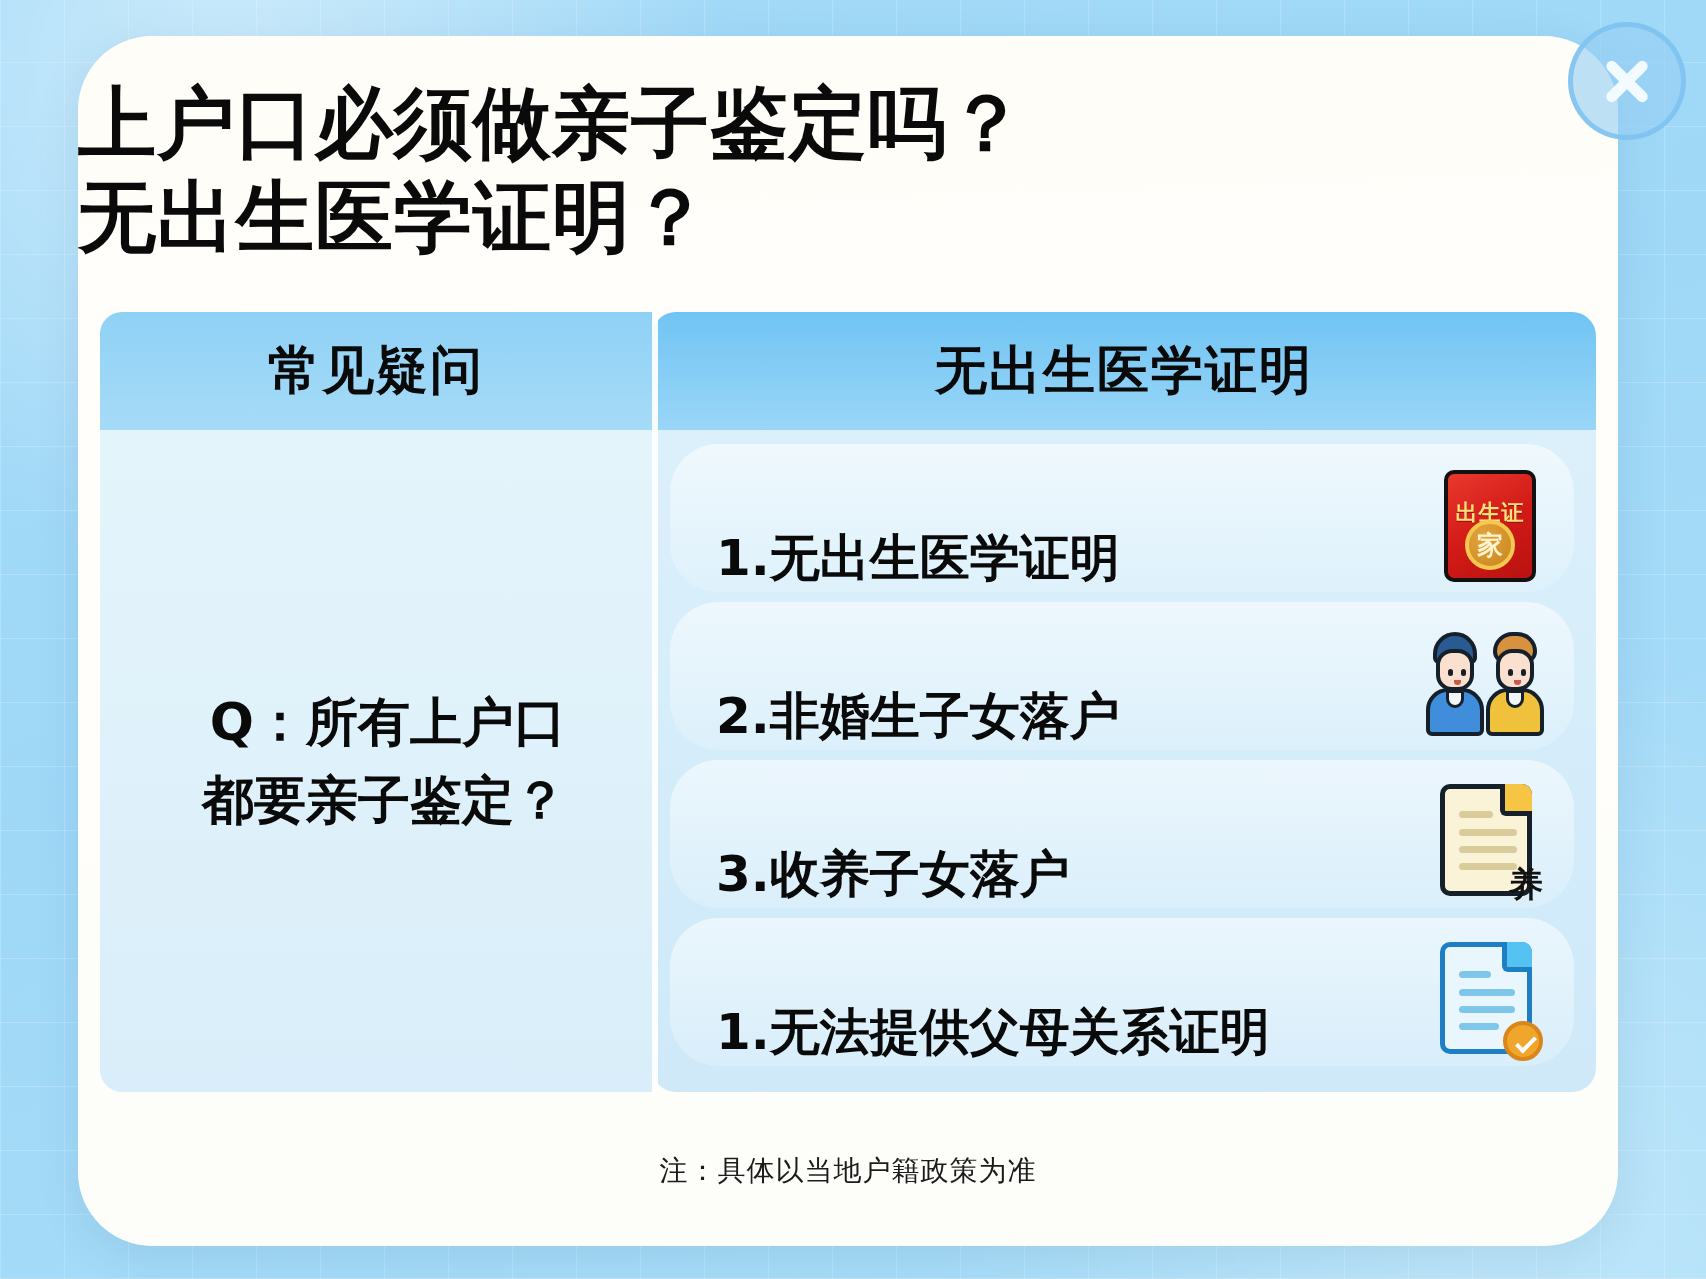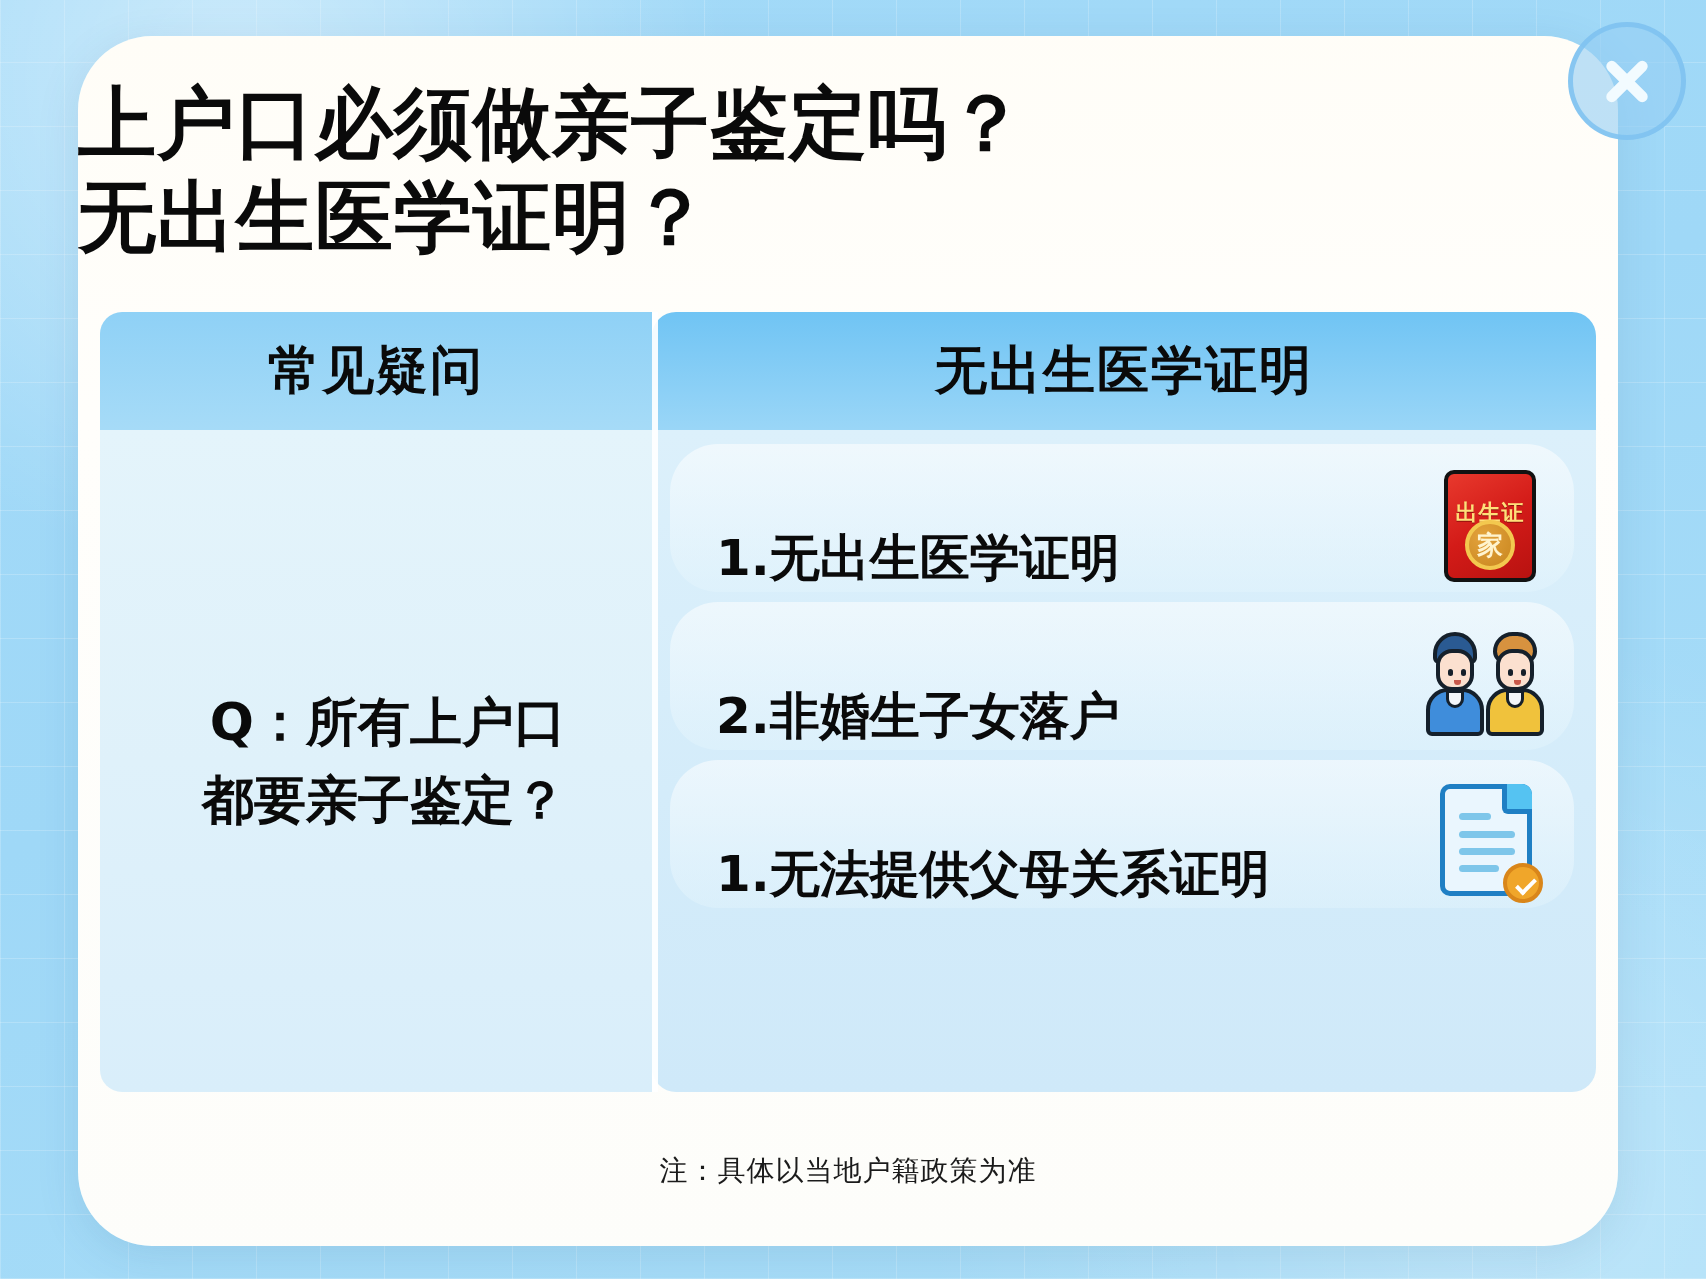--- a/index.html
+++ b/index.html
@@ -397,20 +397,33 @@
                     <span class="p-eye re"></span>
                     <span class="p-mouth"></span>
                   </div>
                 <div class="p-body"></div>
                 <div class="p-collar"></div>
               </div>
             </div>
           </div>
         </div>
 
+        <div class="pill">
+          <div class="pill-text">3.收养子女落户</div>
+          <div class="pill-icon">
+            <div class="ic-doc3">
+              <span class="fold"></span>
+              <span class="ln l1"></span>
+                <span class="ln l2"></span>
+              <span class="ln l3"></span>
+                <span class="ln l4"></span>
+              <span class="badge">养</span>
+            </div>
+          </div>
+        </div>
 
         <div class="pill">
           <div class="pill-text">1.无法提供父母关系证明</div>
           <div class="pill-icon">
             <div class="ic-doc4">
               <span class="fold"></span>
               <span class="ln l1"></span>
                 <span class="ln l2"></span>
               <span class="ln l3"></span>
                 <span class="ln l4"></span>

